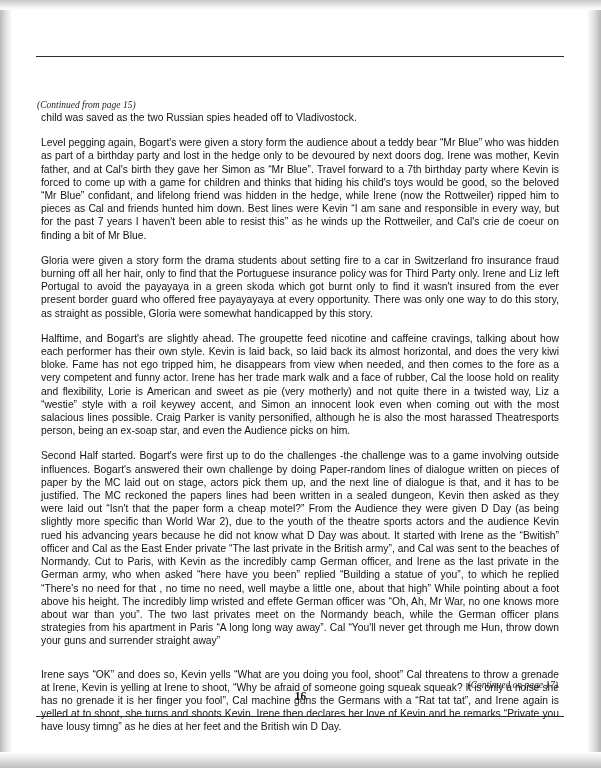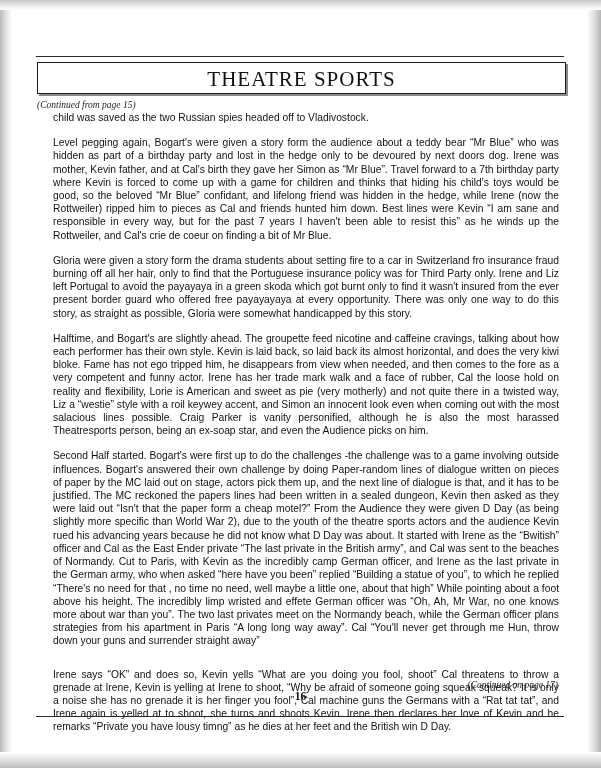--- a/index.html
+++ b/index.html
@@ -103,21 +103,21 @@
     font-family: "Liberation Serif", serif;
     font-style: italic;
     font-size: 9.5px;
     margin: 0 0 1px 0;
     color: #1d1d1d;
   }
   p.para {
     font-family: "Liberation Sans", sans-serif;
     font-size: 10.3px;
     line-height: 13.2px;
-    margin: 0 0 12px 16px;
+    margin: 0 0 12px 4px;
     text-align: justify;
     color: #121212;
   }
   p.para.first {
     margin-top: 0;
   }
   p.para.gap-big {
     margin-bottom: 20px;
   }
 
@@ -160,23 +160,20 @@
 
   <div class="scan-edge-left"></div>
   <div class="scan-edge-right"></div>
   <div class="scan-edge-top"></div>
   <div class="scan-edge-bottom"></div>
 
   <div class="content">
 
     <div class="rule"></div>
 
-    <div class="title-box">
-      <div class="title-text">THEATRE SPORTS</div>
-    </div>
 
     <div class="body">
       <div class="contd-top">(Continued from page 15)</div>
       <p class="para first">child was saved as the two Russian spies headed off to Vladivostock.</p>
       <p class="para">Level pegging again, Bogart's were given a story form the audience about a teddy bear “Mr Blue” who was hidden as part of a birthday party and lost in the hedge only to be devoured by next doors dog. Irene was mother, Kevin father, and at Cal's birth they gave her Simon as “Mr Blue”. Travel forward to a 7th birthday party where Kevin is forced to come up with a game for children and thinks that hiding his child's toys would be good, so the beloved “Mr Blue” confidant, and lifelong friend was hidden in the hedge, while Irene (now the Rottweiler) ripped him to pieces as Cal and friends hunted him down. Best lines were Kevin “I am sane and responsible in every way, but for the past 7 years I haven't been able to resist this” as he winds up the Rottweiler, and Cal's crie de coeur on finding a bit of Mr Blue.</p>
       <p class="para">Gloria were given a story form the drama students about setting fire to a car in Switzerland fro insurance fraud burning off all her hair, only to find that the Portuguese insurance policy was for Third Party only. Irene and Liz left Portugal to avoid the payayaya in a green skoda which got burnt only to find it wasn't insured from the ever present border guard who offered free payayayaya at every opportunity. There was only one way to do this story, as straight as possible, Gloria were somewhat handicapped by this story.</p>
       <p class="para">Halftime, and Bogart's are slightly ahead. The groupette feed nicotine and caffeine cravings, talking about how each performer has their own style. Kevin is laid back, so laid back its almost horizontal, and does the very kiwi bloke. Fame has not ego tripped him, he disappears from view when needed, and then comes to the fore as a very competent and funny actor. Irene has her trade mark walk and a face of rubber, Cal the loose hold on reality and flexibility, Lorie is American and sweet as pie (very motherly) and not quite there in a twisted way, Liz a “westie” style with a roil keywey accent, and Simon an innocent look even when coming out with the most salacious lines possible. Craig Parker is vanity personified, although he is also the most harassed Theatresports person, being an ex-soap star, and even the Audience picks on him.</p>
       <p class="para gap-big">Second Half started. Bogart's were first up to do the challenges -the challenge was to a game involving outside influences. Bogart's answered their own challenge by doing Paper-random lines of dialogue written on pieces of paper by the MC laid out on stage, actors pick them up, and the next line of dialogue is that, and it has to be justified. The MC reckoned the papers lines had been written in a sealed dungeon, Kevin then asked as they were laid out “Isn't that the paper form a cheap motel?” From the Audience they were given D Day (as being slightly more specific than World War 2), due to the youth of the theatre sports actors and the audience Kevin rued his advancing years because he did not know what D Day was about. It started with Irene as the “Bwitish” officer and Cal as the East Ender private “The last private in the British army”, and Cal was sent to the beaches of Normandy. Cut to Paris, with Kevin as the incredibly camp German officer, and Irene as the last private in the German army, who when asked “here have you been” replied “Building a statue of you”, to which he replied “There's no need for that , no time no need, well maybe a little one, about that high” While pointing about a foot above his height. The incredibly limp wristed and effete German officer was “Oh, Ah, Mr War, no one knows more about war than you”. The two last privates meet on the Normandy beach, while the German officer plans strategies from his apartment in Paris “A long long way away”. Cal “You'll never get through me Hun, throw down your guns and surrender straight away”</p>
       <p class="para">Irene says “OK” and does so, Kevin yells “What are you doing you fool, shoot” Cal threatens to throw a grenade at Irene, Kevin is yelling at Irene to shoot, “Why be afraid of someone going squeak squeak? It is only a noise she has no grenade it is her finger you fool”, Cal machine guns the Germans with a “Rat tat tat”, and Irene again is yelled at to shoot, she turns and shoots Kevin. Irene then declares her love of Kevin and he remarks “Private you have lousy timng” as he dies at her feet and the British win D Day.</p>
     </div>

